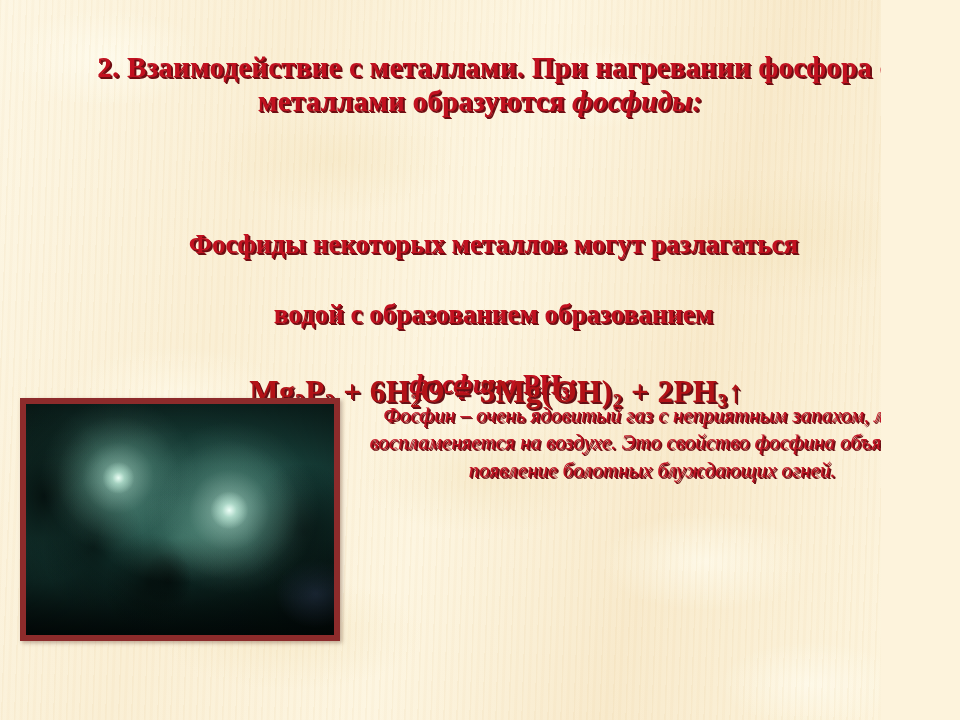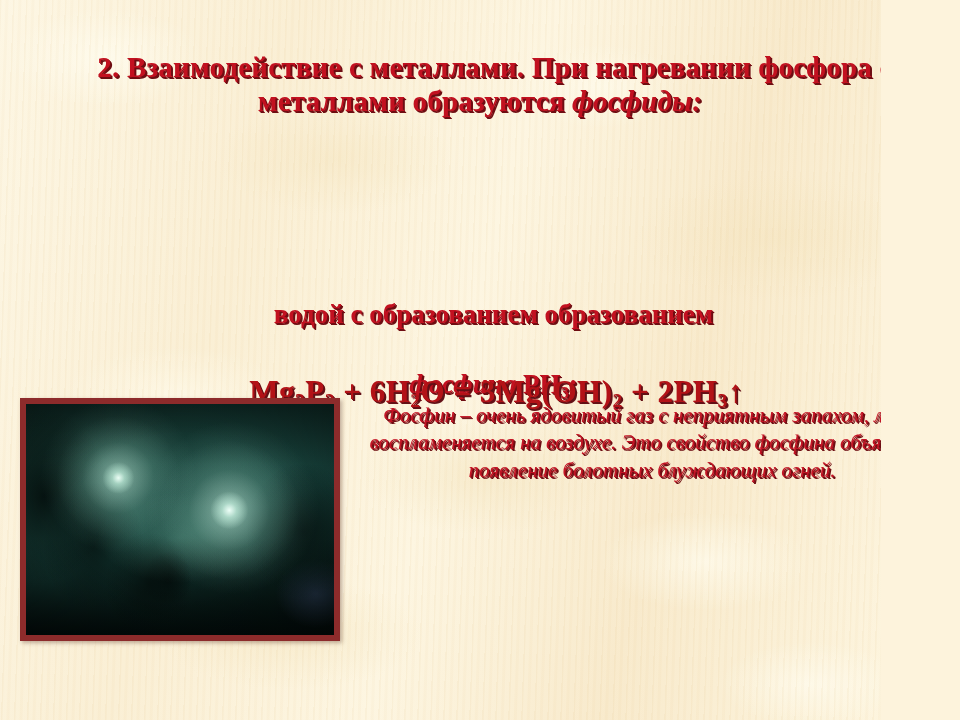--- a/index.html
+++ b/index.html
@@ -196,21 +196,21 @@
 <div id="slide">
 
   <div id="paper-grain"></div>
 
   <div class="txt" id="title">
     <span>2. Взаимодействие с металлами. При нагревании фосфора с металлами образуются </span><span class="ital">фосфиды:</span>
   </div>
 
 
   <div class="txt" id="phosphide-note">
-    <br>
+    <span>Фосфиды некоторых металлов могут разлагаться</span><br>
     <span>водой с образованием образованием</span><br>
     <span class="ital">фосфина</span><span> PH</span><sub>3</sub><span>:</span>
   </div>
 
   <div class="txt equation" id="equation-2">
     <span>Mg</span><sub>3</sub><span>P</span><sub>2</sub><span> + 6H</span><sub>2</sub><span>O = 3Mg(OH)</span><sub>2</sub><span> + 2PH</span><sub>3</sub><span>↑</span>
   </div>
 
   <div class="txt" id="phosphine-desc">Фосфин – очень ядовитый газ с неприятным запахом, легко воспламеняется на воздухе. Это свойство фосфина объясняет появление болотных блуждающих огней.</div>
 

